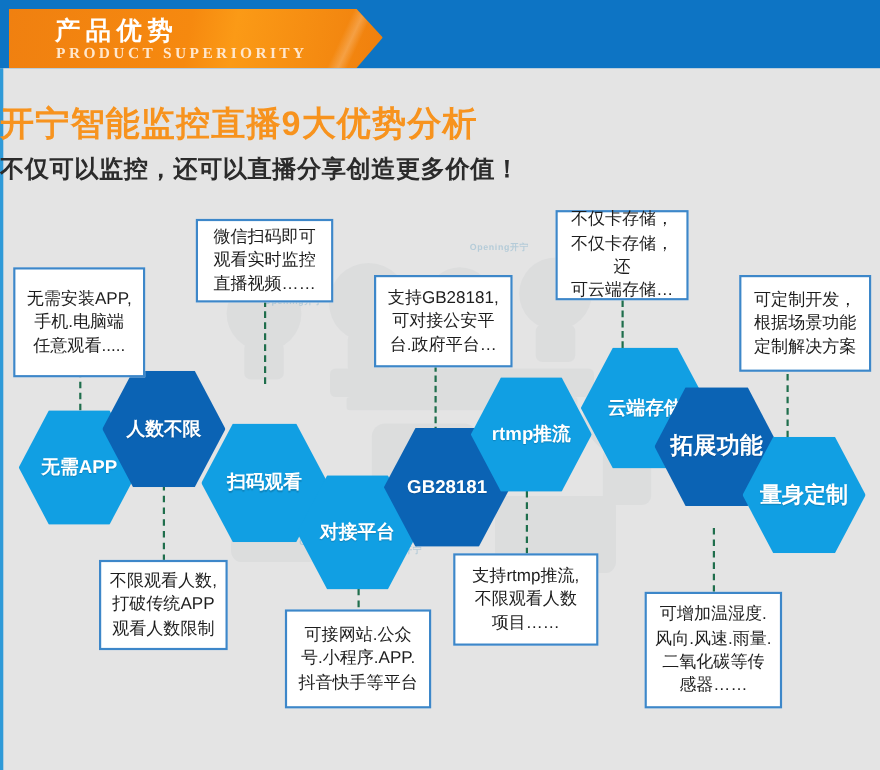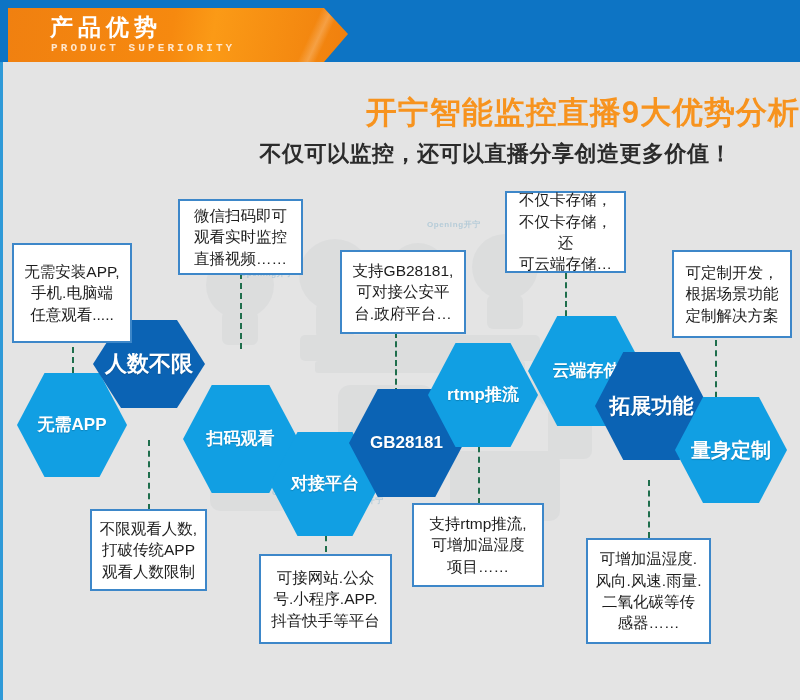--- a/index.html
+++ b/index.html
@@ -18,31 +18,31 @@
     position:absolute;left:0;top:0;width:340px;height:54px;
     background:linear-gradient(100deg,#f08010 0%,#f6890f 48%,#fb9a16 60%,#f07f0d 100%);
     clip-path:polygon(0 0, 316px 0, 340px 26px, 316px 54px, 0 54px);
   }
   .hdr-banner::after{
     content:"";position:absolute;right:0;top:0;width:60px;height:54px;
     background:linear-gradient(115deg,rgba(255,255,255,0) 40%,rgba(255,255,255,.22) 52%,rgba(255,255,255,0) 62%);
     clip-path:polygon(36px 0, 60px 26px, 36px 54px, 0 54px, 0 0);
   }
   .hdr-cn{position:absolute;left:42px;top:4px;color:#fff;font-size:23px;font-weight:700;letter-spacing:5px;line-height:30px;}
-  .hdr-en{position:absolute;left:43px;top:34px;color:#ffe7cd;font-size:11px;font-weight:700;letter-spacing:3.1px;
-          font-family:Liberation Mono, monospace;white-space:nowrap;}
+  .hdr-en{position:absolute;left:43px;top:34px;color:#ffe7cd;font-size:14px;font-weight:700;letter-spacing:3.1px;
+          font-family:Liberation Serif, serif;white-space:nowrap;}
   .left-rail{position:absolute;left:0;top:62px;width:3px;height:638px;background:#2f9ad8;}
 
   
   .title-main{
-    position:absolute;left:0;top:92px;width:800px;text-align:right;
+    position:absolute;left:0;top:92px;width:800px;text-align:left;
     color:#f7931e;font-size:31px;font-weight:700;letter-spacing:1px;
   }
   .title-sub{
-    position:absolute;left:0;top:139px;width:732px;text-align:right;
+    position:absolute;left:0;top:139px;width:732px;text-align:left;
     color:#2b2b2b;font-size:22px;font-weight:700;letter-spacing:.5px;
   }
 
   
   .wm{position:absolute;left:150px;top:215px;width:520px;height:330px;opacity:.10;}
   .wm svg{width:100%;height:100%;display:block;}
   .wm-txt{position:absolute;color:#8fb8cf;font-size:8px;font-weight:700;letter-spacing:.6px;opacity:.55;
           font-family:"Liberation Sans",sans-serif;}
 
   
@@ -117,21 +117,21 @@
   <div class="lnk" style="left:565px; top:273px; height:62px;"></div>
   <div class="lnk" style="left:715px; top:340px; height:68px;"></div>
   <div class="lnk" style="left:148px; top:440px; height:70px;"></div>
   <div class="lnk" style="left:325px; top:492px; height:60px;"></div>
   <div class="lnk" style="left:478px; top:436px; height:68px;"></div>
   <div class="lnk" style="left:648px; top:480px; height:58px;"></div>
 
   <div class="hex lt" style="left:17px;top:373px;width:110px;height:104px;font-size:17px;">
     <span>无需APP</span>
   </div>
-  <div class="hex dk" style="left:93px;top:320px;width:112px;height:88px;font-size:22px;">
+  <div class="hex dk" style="left:93px;top:337px;width:112px;height:106px;font-size:17px;">
     <span>人数不限</span>
   </div>
   <div class="hex lt" style="left:183px;top:385px;width:115px;height:108px;font-size:17px;">
     <span>扫码观看</span>
   </div>
   <div class="hex lt" style="left:270px;top:432px;width:110px;height:104px;font-size:17px;">
     <span>对接平台</span>
   </div>
   <div class="hex dk" style="left:349px;top:389px;width:115px;height:108px;font-size:17px;">
     <span>GB28181</span>
@@ -201,21 +201,21 @@
     <div>
       <span>可接网站.公众</span>
       <span>号.小程序.APP.</span>
       <span>抖音快手等平台</span>
     </div>
   </div>
 
   <div class="box" style="left:412px;top:503px;width:132px;height:84px;">
     <div>
       <span>支持rtmp推流,</span>
-      <span>可增加温湿度</span>
+      <span>不限观看人数</span>
       <span>项目……</span>
     </div>
   </div>
 
   <div class="box" style="left:586px;top:538px;width:125px;height:106px;">
     <div>
       <span>可增加温湿度.</span>
       <span>风向.风速.雨量.</span>
       <span>二氧化碳等传</span>
       <span>感器……</span>

